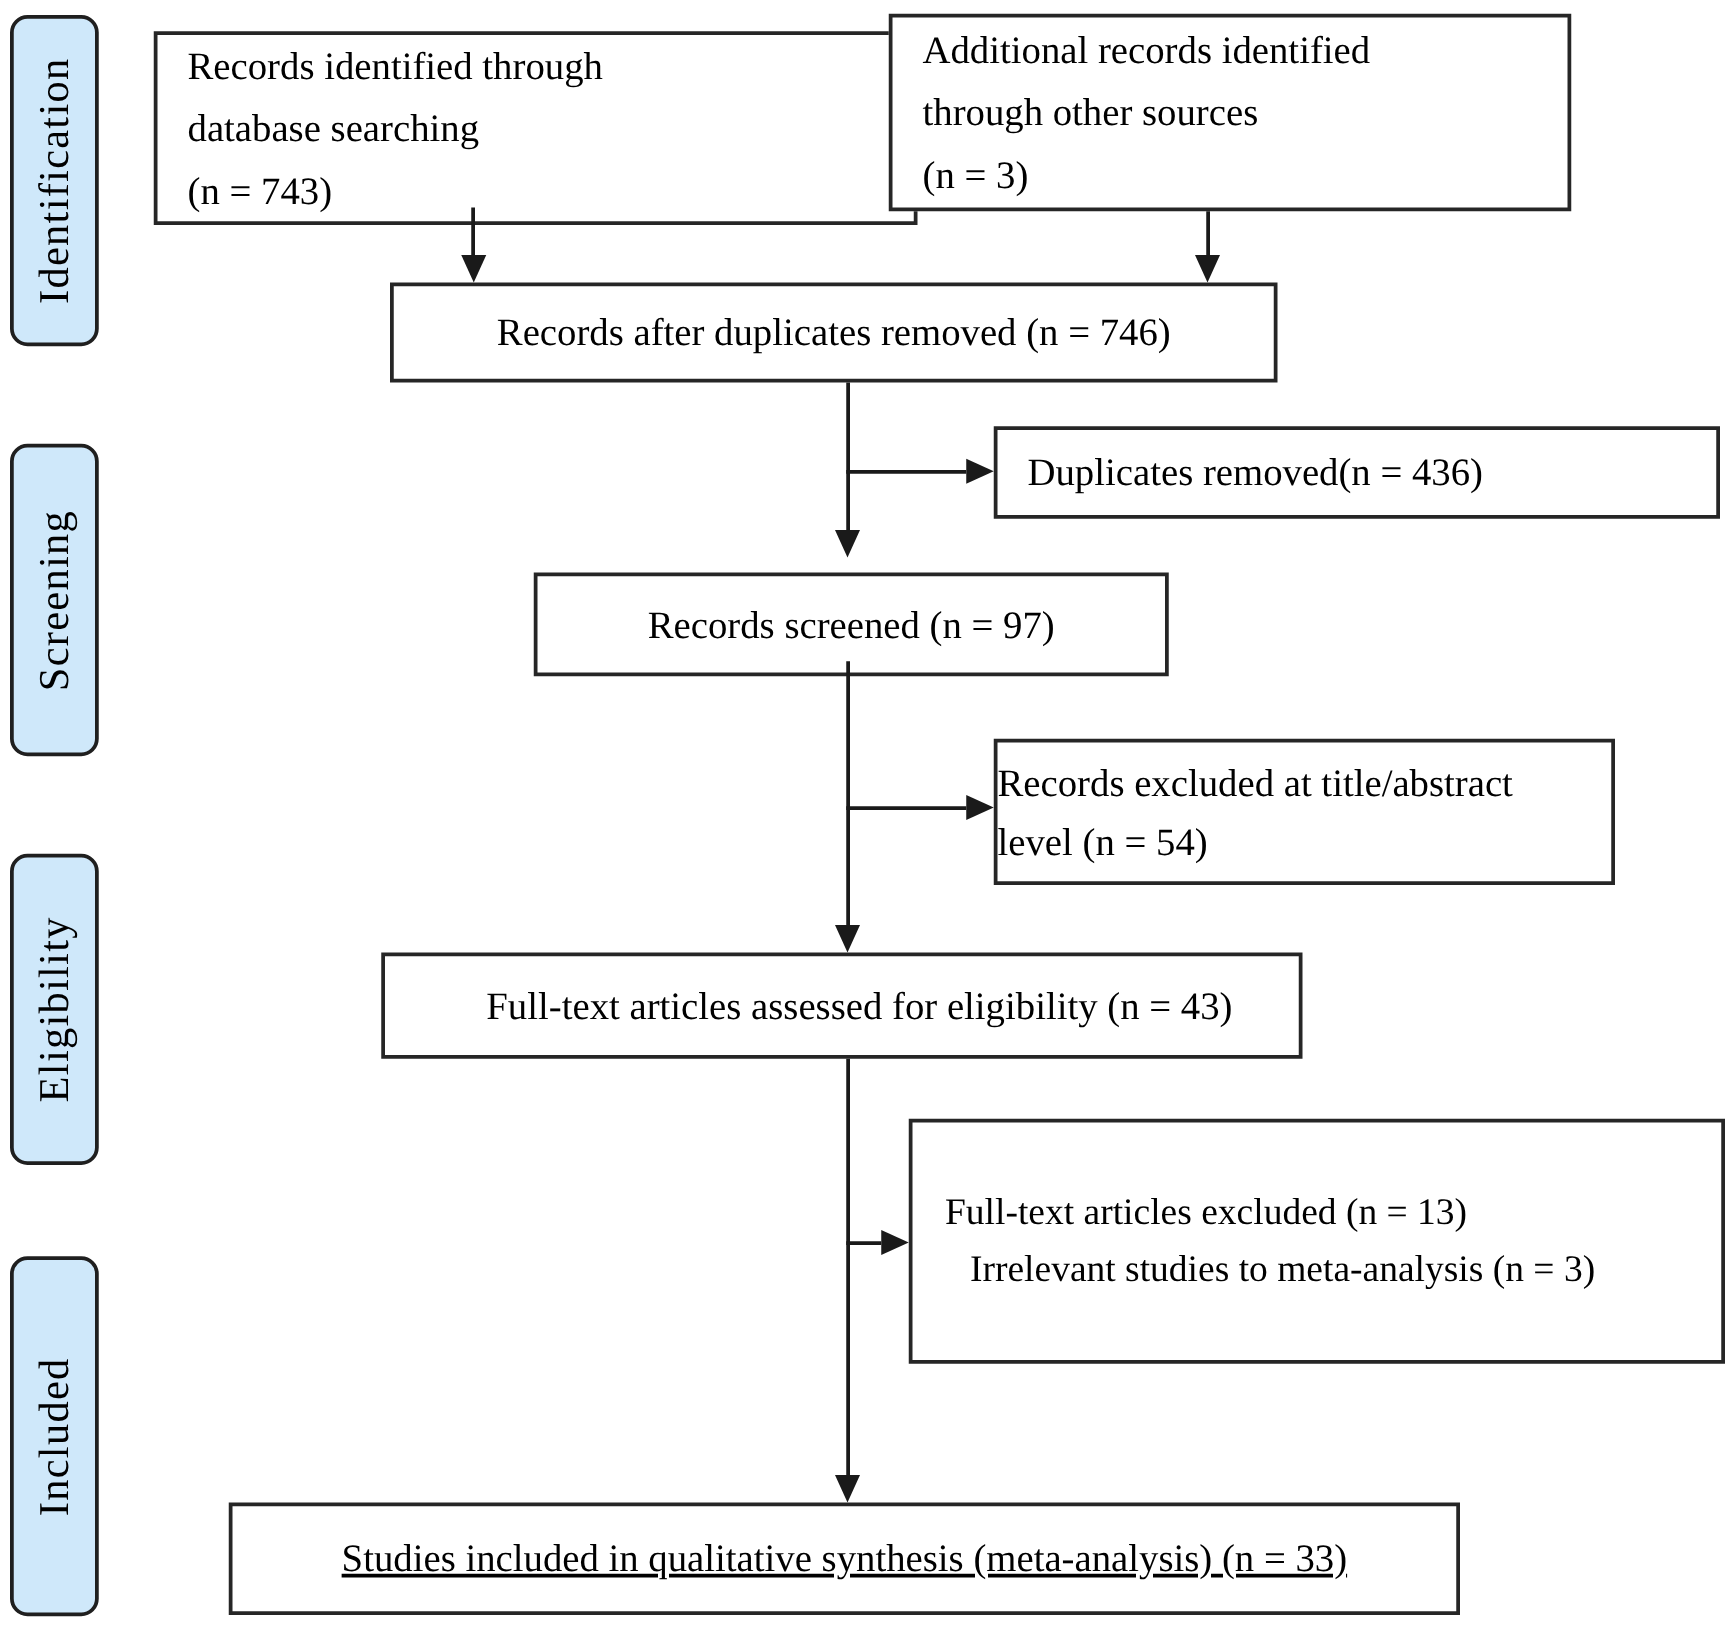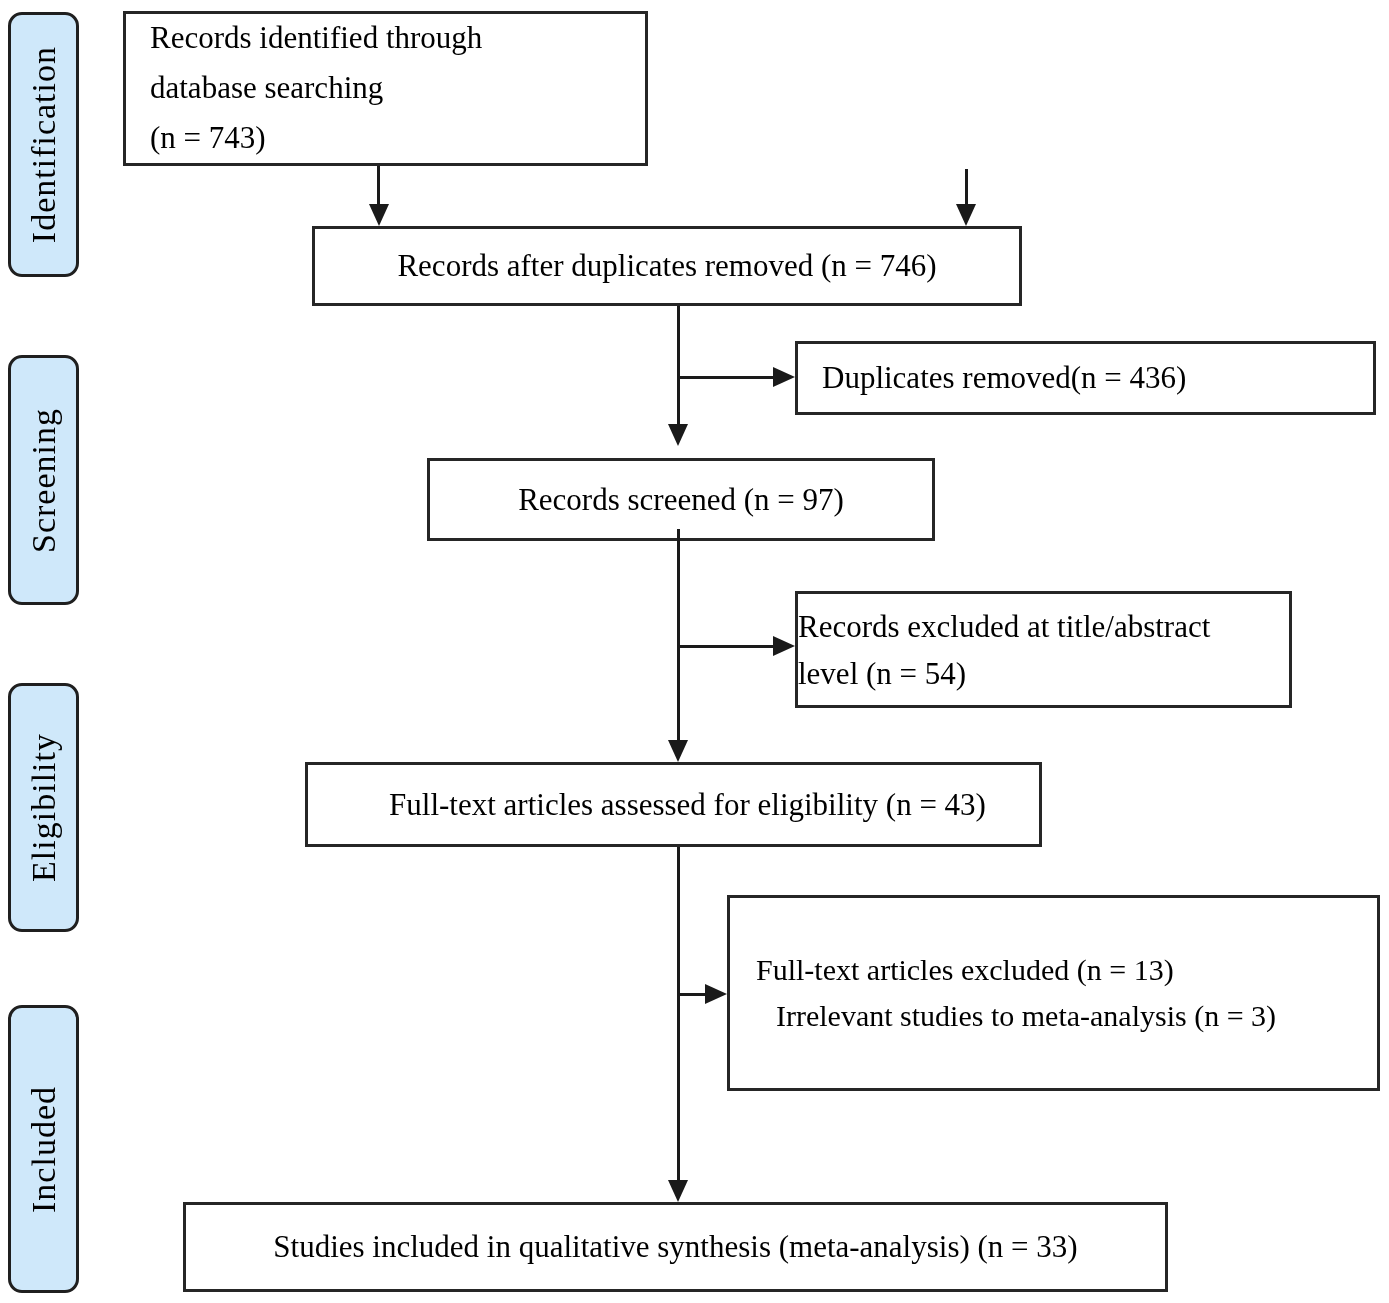--- a/index.html
+++ b/index.html
@@ -86,26 +86,31 @@
   <div class="stage" style="top:355px;height:250px;">
     <span class="stage-text">Screening</span>
   </div>
   <div class="stage" style="top:683px;height:249px;">
     <span class="stage-text">Eligibility</span>
   </div>
   <div class="stage" style="top:1005px;height:288px;">
     <span class="stage-text">Included</span>
   </div>
 
-  <div class="box align-left" style="left:123px;top:11px;width:525px;height:155px;align-items:flex-end;">
+  <div class="box align-left" style="left:123px;top:25px;width:611px;height:155px;">
     <div class="box-text">Records identified through
 database searching
 (n = 743)</div>
   </div>
 
+  <div class="box align-left" style="left:711px;top:11px;width:546px;height:158px;">
+    <div class="box-text">Additional records identified
+through other sources
+(n = 3)</div>
+  </div>
 
   <div class="box align-center" style="left:312px;top:226px;width:710px;height:80px;">
     <div class="box-text">Records after duplicates removed (n = 746)</div>
   </div>
 
   <div class="box align-left" style="left:795px;top:341px;width:581px;height:74px;">
     <div class="box-text">Duplicates removed(n = 436)</div>
   </div>
 
   <div class="box align-center" style="left:427px;top:458px;width:508px;height:83px;">
@@ -121,21 +126,21 @@
     <div class="box-text">Full-text articles assessed for eligibility (n = 43)</div>
   </div>
 
   <div class="box align-left b-ft-excluded" style="left:727px;top:895px;width:653px;height:196px;">
     <div class="box-lines">
       <div>Full-text articles excluded (n = 13)</div>
       <div class="indent">Irrelevant studies to meta-analysis (n = 3)</div>
     </div>
   </div>
 
-  <div class="box align-center b-studies" style="left:183px;top:1202px;width:985px;height:90px;">
+  <div class="box align-center b-studies" style="left:183px;top:1202px;width:985px;height:90px;text-decoration:underline;">
     <div class="box-text">Studies included in qualitative synthesis (meta-analysis) (n = 33)</div>
   </div>
 
   <div class="vline" style="left:377px;top:166px;height:40px;"></div>
   <div class="head-down" style="left:369px;top:204px;"></div>
 
   <div class="vline" style="left:965px;top:169px;height:37px;"></div>
   <div class="head-down" style="left:956px;top:204px;"></div>
 
   <div class="vline" style="left:677px;top:306px;height:118px;"></div>

